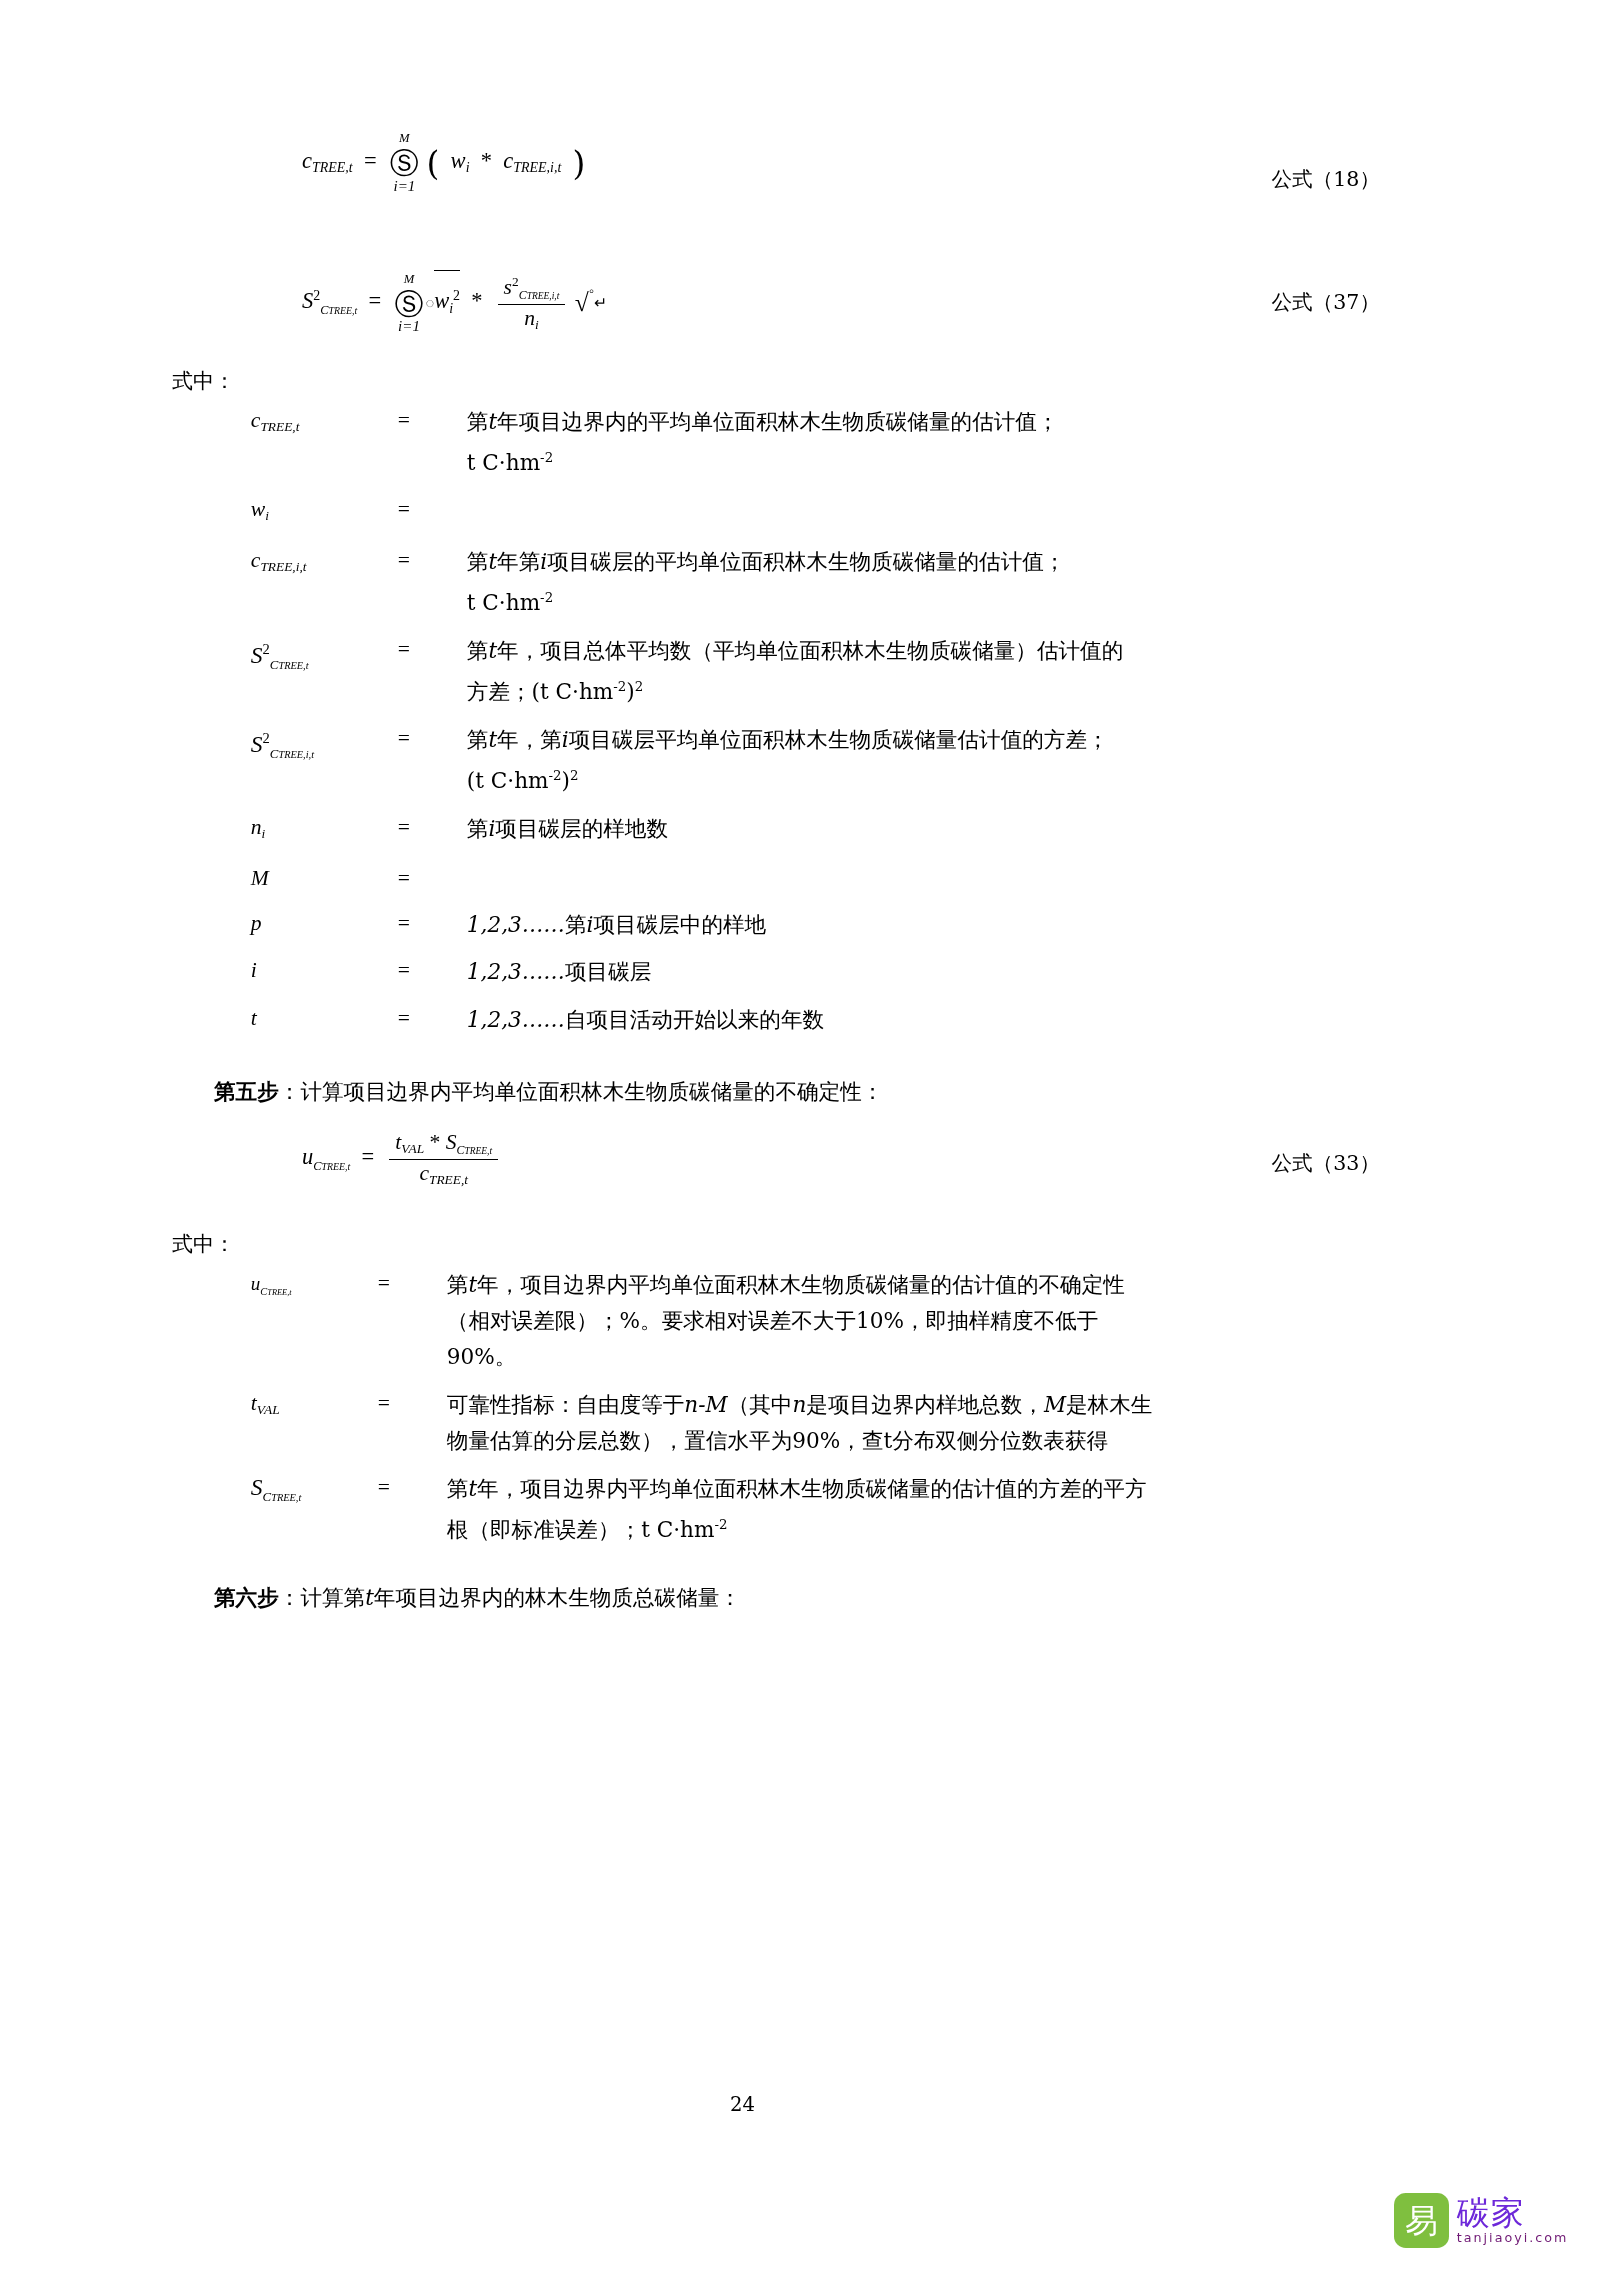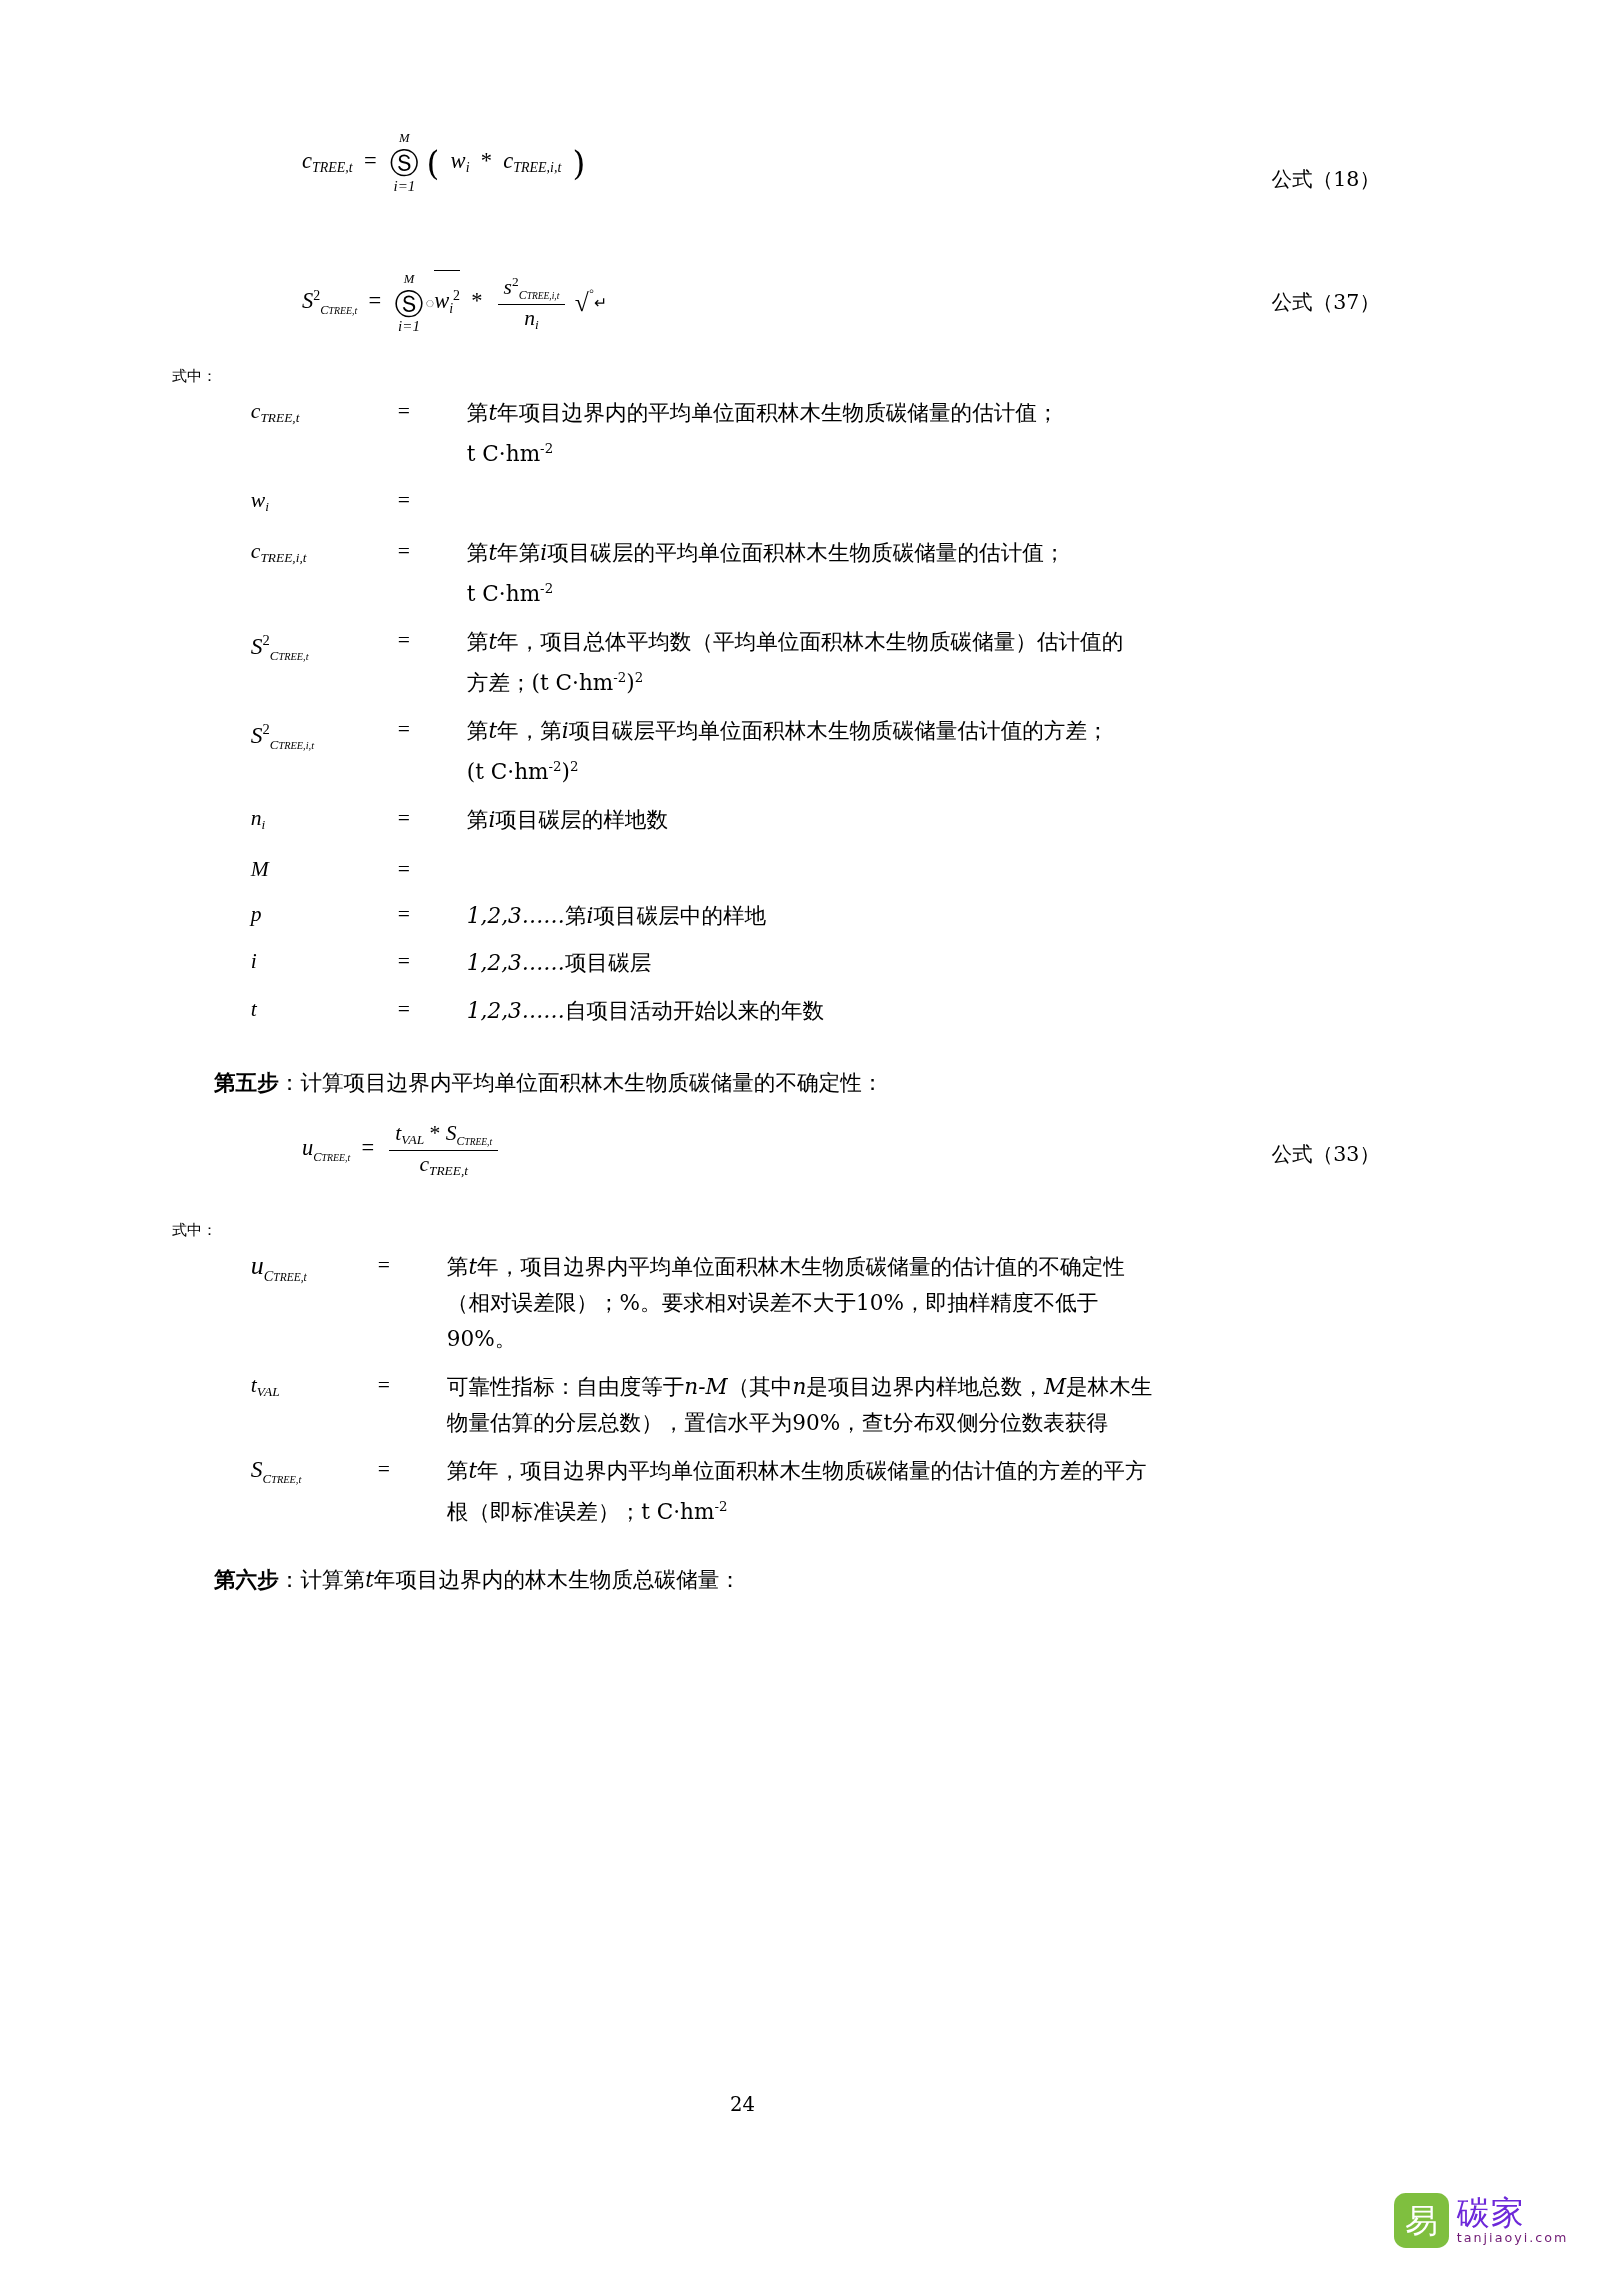--- a/index.html
+++ b/index.html
@@ -121,21 +121,21 @@
   }
   .radic {
     font-size: 25.5px;
     vertical-align: -0.1em;
   }
   .glyph-small { font-size: 14.7px; }
   .ret-arrow { font-size: 15.7px; }
 
   
   .lead {
-    font-size: 15px;
+    font-size: 21px;
     margin: 16px;
     font-family: "DejaVu Serif", serif;
   }
   .shizhong {
     margin-left: -71px;
     margin-top: 35px;
     margin-bottom: 9.8px;
   }
   .deflist {
     margin: 0;
@@ -351,21 +351,21 @@
           </span>
         </span>
       </div>
       <span class="formula-label">公式（33）</span>
     </div>
 
     <p class="lead shizhong" style="margin-top:43px;">式中：</p>
 
     <ul class="deflist">
       <li class="defrow">
-        <span class="defsym" style="font-size:26px; flex-basis:127px;"><i class="var">u</i><span class="stacksub">C<span style="font-size:0.8em">TREE,t</span></span></span>
+        <span class="defsym" style="font-size:19px; flex-basis:127px;"><i class="var">u</i><span class="stacksub">C<span style="font-size:0.8em">TREE,t</span></span></span>
         <span class="defeq">=</span>
         <span class="deftext">
           第<i class="var">t</i>年，项目边界内平均单位面积林木生物质碳储量的估计值的不确定性<br>
           （相对误差限）；%。要求相对误差不大于10%，即抽样精度不低于<br>
           90%。
         </span>
       </li>
       <li class="defrow">
         <span class="defsym" style="flex-basis:127px;"><i class="var">t</i><span class="sub">VAL</span></span>
         <span class="defeq">=</span>

